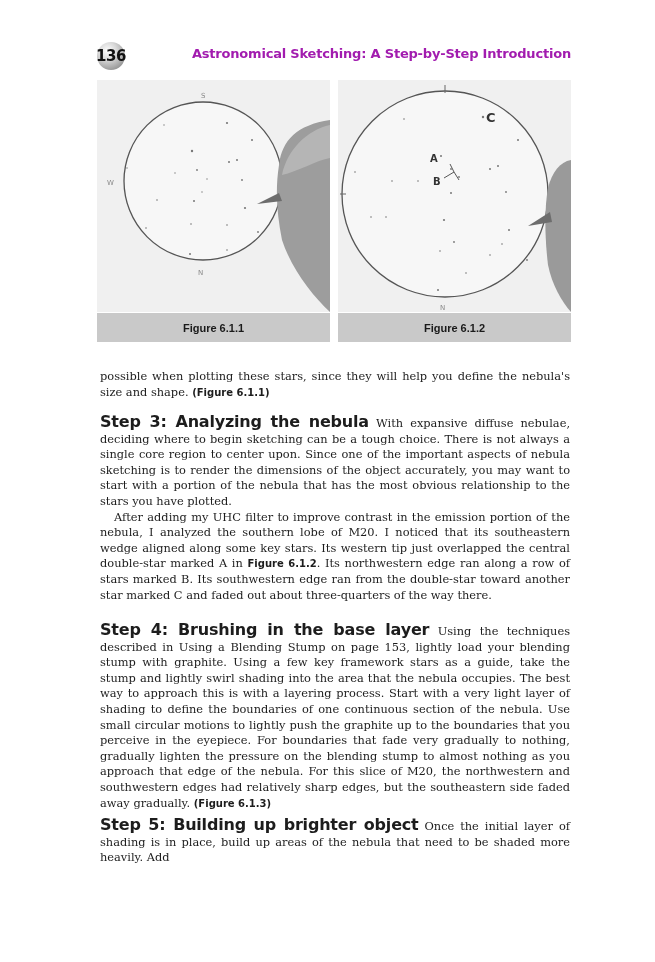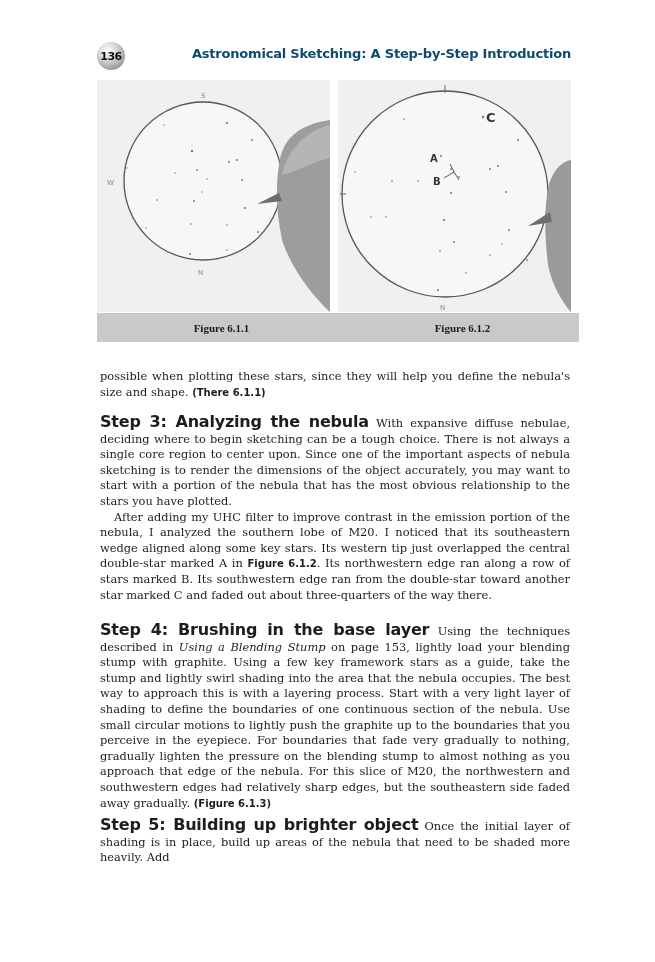--- a/index.html
+++ b/index.html
@@ -1,41 +1,41 @@
 <!DOCTYPE html>
 <html><head>
 <meta charset="utf-8">
 <style>
   html, body { margin: 0; padding: 0; background: #ffffff; }
   body { width: 655px; height: 962px; position: relative; overflow: hidden; font-family: "DejaVu Serif", serif; color: #1d1d1d; }
 
   .header { position: absolute; left: 97px; top: 40px; width: 474px; height: 34px; }
   .page-badge { position: absolute; left: 0; top: 2px; width: 28px; height: 28px; border-radius: 50%;
     background: radial-gradient(circle at 38% 32%, #ffffff 0%, #d8d8d8 35%, #9a9a9a 75%, #6e6e6e 100%);
-    font-family: "DejaVu Sans", sans-serif; font-weight: bold; font-size: 11px; color: #111;
+    font-family: "DejaVu Sans", sans-serif; font-weight: bold; font-size: 15px; color: #111;
     display: flex; align-items: center; justify-content: center; letter-spacing: -0.5px; }
   .running-title { position: absolute; right: 0; top: 6px; font-family: "DejaVu Sans", sans-serif; font-weight: bold;
-    font-size: 13px; color: #0c4a6e; letter-spacing: -0.2px; }
+    font-size: 13px; color: #a21caf; letter-spacing: -0.2px; }
 
   .figures { position: absolute; left: 97px; top: 80px; width: 474px; height: 263px; }
   .figure { position: absolute; top: 0; width: 233px; height: 263px; }
   .figure.left { left: 0; }
   .figure.right { left: 241px; }
   .figure-image { position: absolute; left: 0; top: 0; width: 233px; height: 232px; background: #efefef; overflow: hidden; }
   .figure-image svg { position: absolute; left: 0; top: 0; }
   .figure-caption { position: absolute; left: 0; top: 233px; width: 233px; height: 29px; background: #c9c9c9;
-    display: flex; align-items: center; justify-content: center; font-family: Liberation Serif, serif;
-    font-weight: bold; font-size: 11px; color: #1a1a1a; padding-left: 8px; }
+    display: flex; align-items: center; justify-content: center; font-family: Liberation Sans, sans-serif;
+    font-weight: bold; font-size: 11px; color: #1a1a1a; }
 
   .text { position: absolute; left: 100px; width: 470px; font-size: 11.4px; line-height: 15.6px; text-align: justify; }
   .text p { margin: 0; }
   .text .indent { text-indent: 14px; }
   .fig-ref { font-family: "DejaVu Sans", sans-serif; font-weight: bold; font-size: 10px; }
   .step-head { font-family: "DejaVu Sans", sans-serif; font-weight: bold; font-size: 16px; letter-spacing: -0.2px; }
-  .italic { font-style: italic; }
+  .italic { }
 
   .para1 { top: 369px; }
   .step3 { top: 414px; }
   .step4 { top: 622px; }
   .step5 { top: 817px; }
 </style>
 </head>
 <body>
 
 <div class="header">
@@ -123,21 +123,21 @@
         </g>
         <path d="M233 80 C 222 82, 214 92, 210 108 C 206 130, 207 160, 210 185 C 214 205, 224 222, 233 232 Z" fill="#9a9a9a"></path>
         <path d="M190 146 L 212 132 L 214 142 Z" fill="#6d6d6d"></path>
       </svg>
     </div>
     <div class="figure-caption">Figure 6.1.2</div>
   </div>
 </div>
 
 <div class="text para1">
-  <p><span>possible when plotting these stars, since they will help you define the nebula's size and shape. </span><span class="fig-ref">(There 6.1.1)</span></p>
+  <p><span>possible when plotting these stars, since they will help you define the nebula's size and shape. </span><span class="fig-ref">(Figure 6.1.1)</span></p>
 </div>
 
 <div class="text step3">
   <p><span class="step-head">Step 3: Analyzing the nebula</span><span> With expansive diffuse nebulae, deciding where to begin sketching can be a tough choice. There is not always a single core region to center upon. Since one of the important aspects of nebula sketching is to render the dimensions of the object accurately, you may want to start with a portion of the nebula that has the most obvious relationship to the stars you have plotted.</span></p>
   <p class="indent"><span>After adding my UHC filter to improve contrast in the emission portion of the nebula, I analyzed the southern lobe of M20. I noticed that its southeastern wedge aligned along some key stars. Its western tip just overlapped the central double-star marked A in </span><span class="fig-ref">Figure 6.1.2</span><span>. Its northwestern edge ran along a row of stars marked B. Its southwestern edge ran from the double-star toward another star marked C and faded out about three-quarters of the way there.</span></p>
 </div>
 
 <div class="text step4">
   <p><span class="step-head">Step 4: Brushing in the base layer</span><span> Using the techniques described in </span><span class="italic">Using a Blending Stump</span><span> on page 153, lightly load your blending stump with graphite. Using a few key framework stars as a guide, take the stump and lightly swirl shading into the area that the nebula occupies. The best way to approach this is with a layering process. Start with a very light layer of shading to define the boundaries of one continuous section of the nebula. Use small circular motions to lightly push the graphite up to the boundaries that you perceive in the eyepiece. For boundaries that fade very gradually to nothing, gradually lighten the pressure on the blending stump to almost nothing as you approach that edge of the nebula. For this slice of M20, the northwestern and southwestern edges had relatively sharp edges, but the southeastern side faded away gradually. </span><span class="fig-ref">(Figure 6.1.3)</span></p>
 </div>

